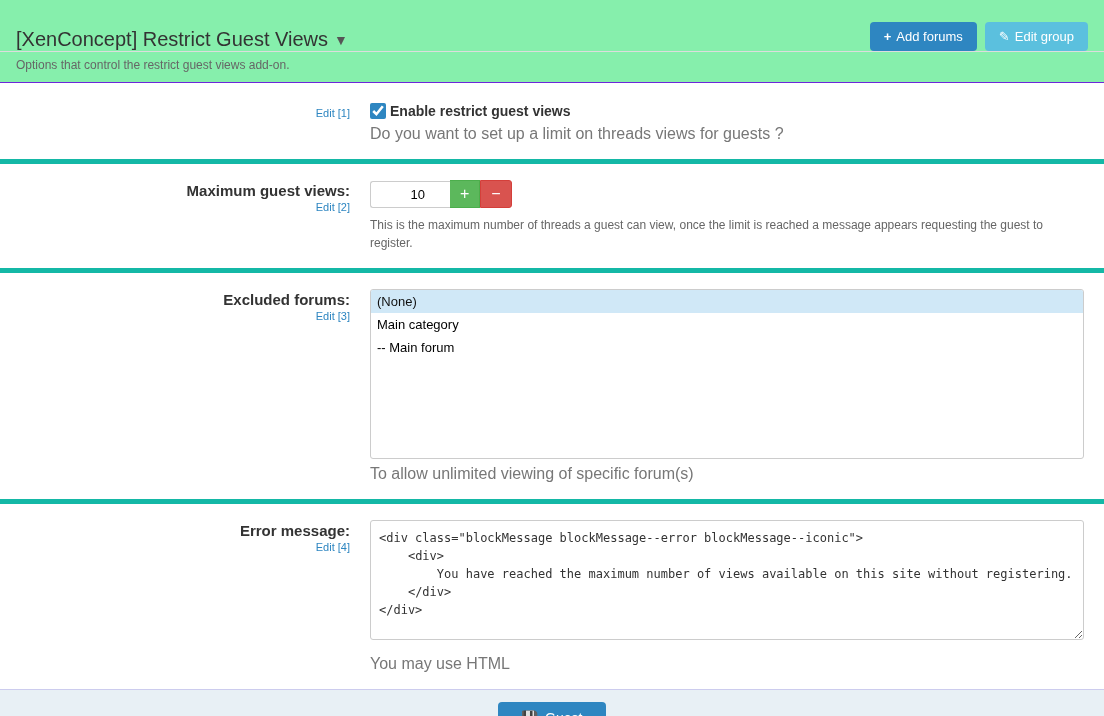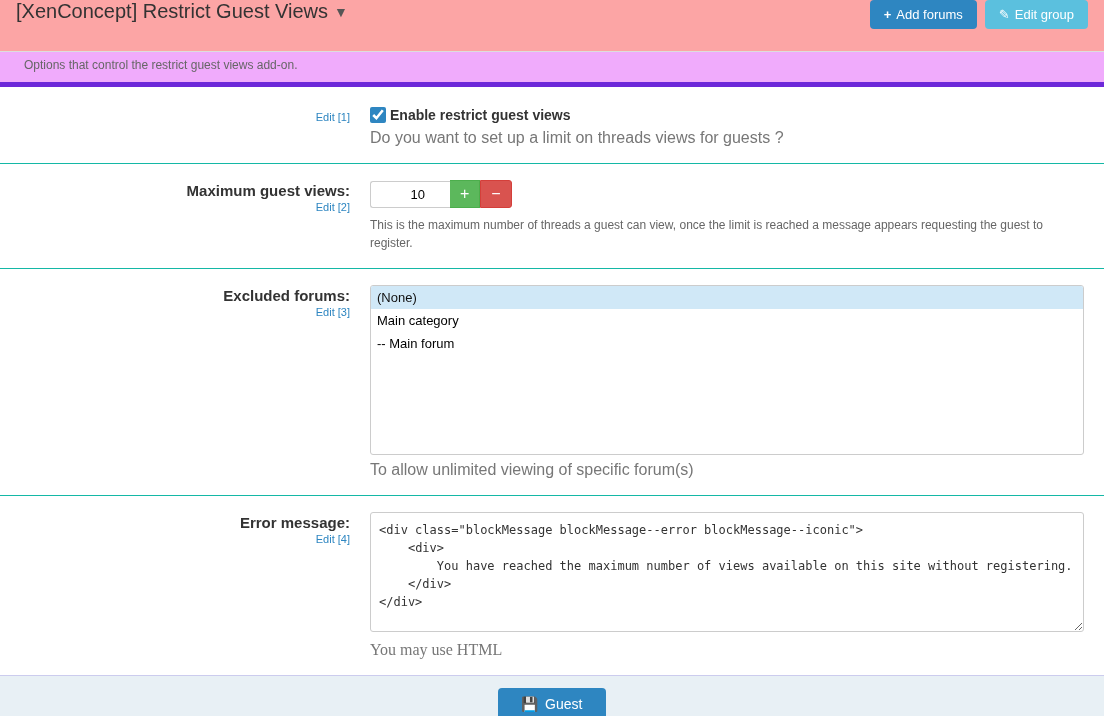--- a/index.html
+++ b/index.html
@@ -1,23 +1,23 @@
 <!DOCTYPE html>
 <html><head>
   <meta charset="utf-8">
   <style>
     * { box-sizing: border-box; margin: 0; padding: 0; }
     body { font-family: Arial, sans-serif; font-size: 13px; background: #f0f0f0; color: #333; }
 
     .header-bar {
-      background: #fca5a5;
+      background: #86efac;
       border-bottom: 1px solid #ddd;
       padding: 0 16px;
       display: flex;
-      align-items: flex-start;
+      align-items: flex-end;
       justify-content: space-between;
       min-height: 52px;
     }
     .header-title {
       font-size: 20px;
       font-weight: normal;
       color: #333;
       display: flex;
       align-items: center;
       gap: 6px;
@@ -44,30 +44,30 @@
     .btn-primary {
       background: #2e86c1;
       color: #fff;
     }
     .btn-info {
       background: #5bc0de;
       color: #fff;
     }
 
     .subtitle {
-      padding: 6px 16px 10px 24px;
+      padding: 6px 16px 10px 16px;
       font-size: 12px;
       color: #666;
-      background: #f0abfc;
-      border-bottom: 5px solid #6d28d9;
+      background: #86efac;
+      border-bottom: 1px solid #6d28d9;
     }
 
     .form-row {
       display: flex;
-      border-bottom: 1px solid #14b8a6;
+      border-bottom: 5px solid #14b8a6;
       padding: 16px 0;
     }
     .form-row:last-child { border-bottom: none; }
 
     .label-col {
       width: 370px;
       min-width: 370px;
       text-align: right;
       padding-right: 20px;
       padding-top: 2px;
@@ -299,21 +299,21 @@
       <div class="label-col">
         <span class="field-label">Error message:</span>
         <a class="edit-link" href="#">Edit [4]</a>
       </div>
       <div class="field-col">
         <textarea class="error-message-textarea" style="">&lt;div class="blockMessage blockMessage--error blockMessage--iconic"&gt;
     &lt;div&gt;
         You have reached the maximum number of views available on this site without registering.
     &lt;/div&gt;
 &lt;/div&gt;</textarea>
-        <div class="field-hint" style="margin-top:6px;font-family:Liberation Serif, serif;">You may use HTML</div>
+        <div class="field-hint" style="margin-top:12px;">You may use HTML</div>
       </div>
     </div>
 
   </div>
 
   <div class="save-bar">
     <button class="btn-save">
       <span>💾</span>
       <span>Guest</span>
     </button>

